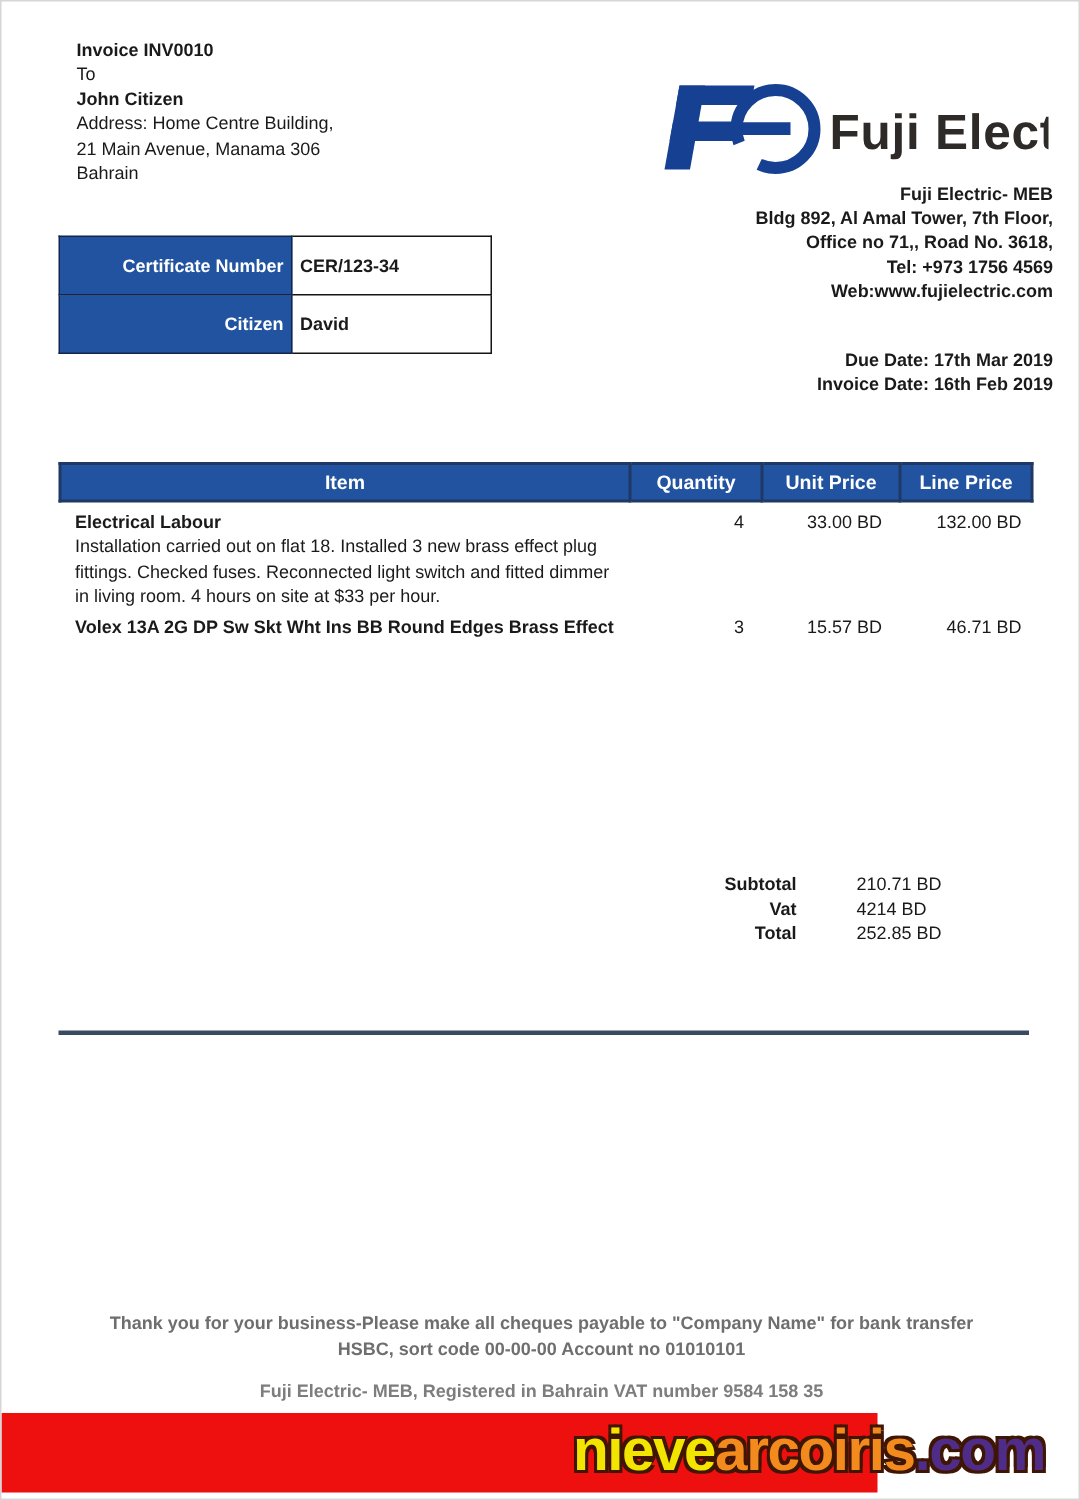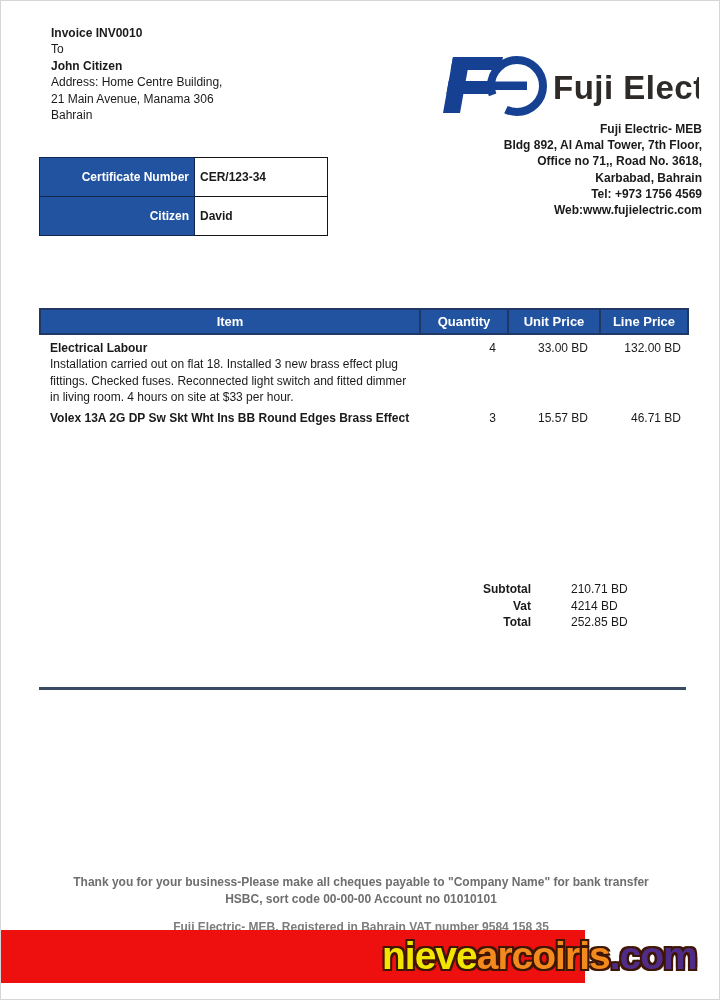--- a/index.html
+++ b/index.html
@@ -43,21 +43,21 @@
   .totals { position:absolute; left:380px; top:580px; width:280px; line-height:16.6px; }
   .totals .trow { display:flex; }
   .totals .tlbl { width:150px; text-align:right; font-weight:bold; }
   .totals .tval { margin-left:40px; }
   
   .rule { position:absolute; left:38px; top:686px; width:647px; height:3px; background:#3a4a63; }
   
   .footer { position:absolute; left:0; top:873px; width:720px; text-align:center; font-weight:bold; color:#6e6e6e; line-height:17px; }
   .footer .vatline { margin-top:11px; color:#7d7d7d; }
   
-  .banner { position:absolute; left:0; bottom:16px; width:584px; height:53px; background:#ee0f0f; }
+  .banner { position:absolute; left:0; bottom:4px; width:584px; height:53px; background:#ee0f0f; }
   .wm {
     position:absolute; left:381px; top:4px;
     font-size:39px; font-weight:bold; letter-spacing:-1px;
     text-shadow:-2px -2px 0 #3f1503, 2px -2px 0 #3f1503, -2px 2px 0 #3f1503, 2px 2px 0 #3f1503, 0 2px 0 #3f1503;
     white-space:nowrap;
   }
   .wm .p1 { color:#f2e600; }
   .wm .p2 { color:#f28a1e; }
   .wm .p3 { color:#4f2c87; }
 </style>
@@ -87,25 +87,28 @@
       <rect x="46" y="32.5" width="52" height="8.5" fill="#164193"></rect>
 
       <text x="124" y="50" font-family="Liberation Sans, sans-serif" font-size="33" font-weight="bold" fill="#2d2a28" letter-spacing="0.5">Fuji Electric</text>
     </svg>
   </div>
 
   <div class="company">
     <div>Fuji Electric- MEB</div>
     <div>Bldg 892, Al Amal Tower, 7th Floor,</div>
     <div>Office no 71,, Road No. 3618,</div>
-    <div>Karbabad, Bahrain</div>
     <div>Tel: +973 1756 4569</div>
     <div>Web:www.fujielectric.com</div>
   </div>
 
+  <div class="dates">
+    <div>Due Date: 17th Mar 2019</div>
+    <div>Invoice Date: 16th Feb 2019</div>
+  </div>
 
   <table class="cert">
     <tbody>
         <tr>
       <td class="lbl">Certificate Number</td>
       <td class="val">CER/123-34</td>
     </tr>
     <tr>
       <td class="lbl">Citizen</td>
       <td class="val">David</td>

